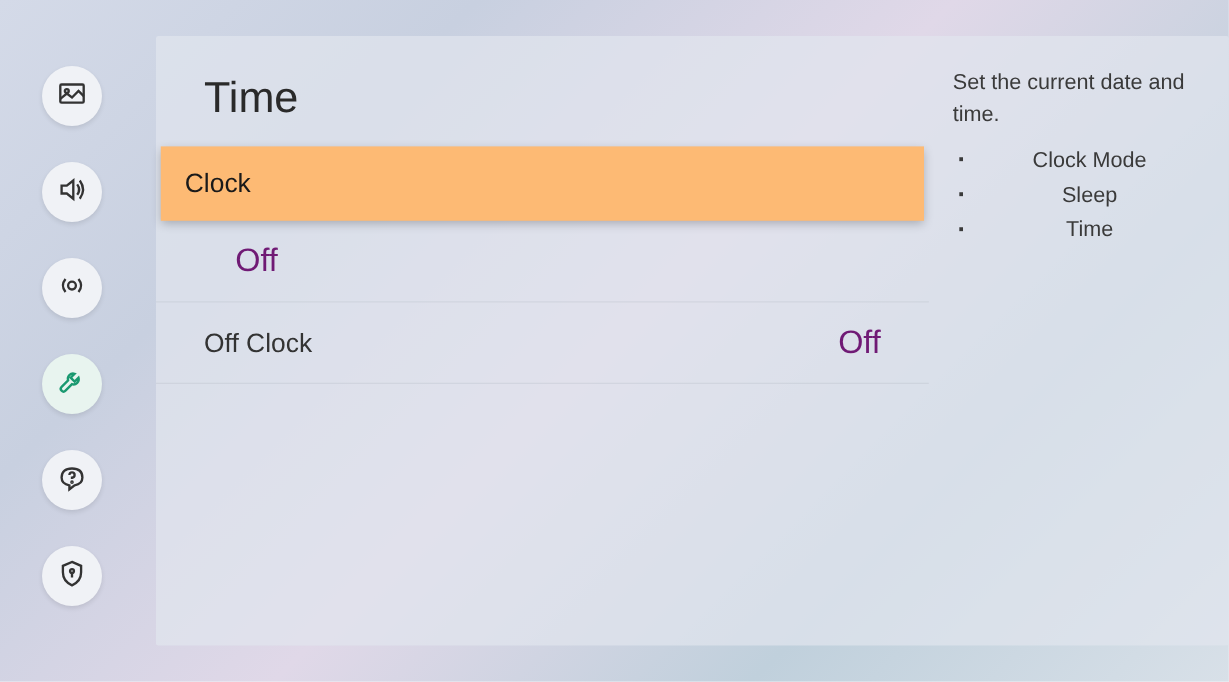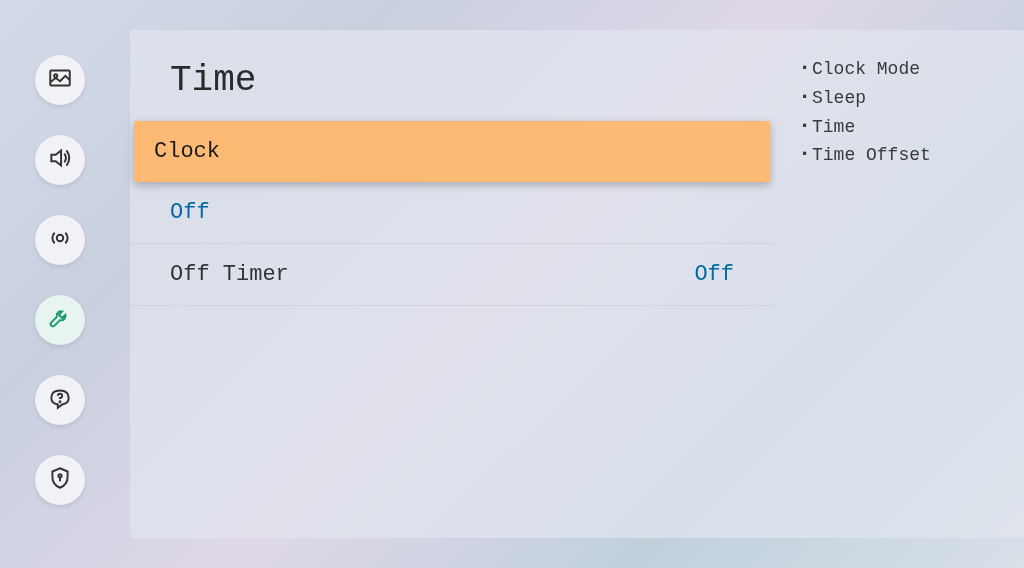--- a/index.html
+++ b/index.html
@@ -44,21 +44,20 @@
     .sidebar-icon svg {
       width: 26px;
       height: 26px;
     }
     .main-panel {
       flex: 1;
       background: rgba(225, 230, 238, 0.7);
       margin: 30px 0 30px 10px;
       border-radius: 2px;
       display: flex;
-      font-family: Liberation Mono, monospace;
     }
     .settings-area {
       flex: 1;
       padding: 30px 0 0 0;
     }
     .page-title {
       font-size: 36px;
       font-weight: 400;
       color: #2a2a2a;
       padding: 0 0 20px 40px;
@@ -78,42 +77,44 @@
       margin: 0 4px;
       padding-left: 20px;
       padding-right: 36px;
       border-bottom: none;
       font-weight: 500;
       color: #1a1a1a;
       position: relative;
       z-index: 2;
     }
     .menu-item .value {
-      color: #0369a1;
-      font-size: 22px;
+      color: #701a75;
+      font-size: 27px;
+      margin-left: 26px;
     }
     .description-panel {
       width: 250px;
       padding: 25px 20px 0 20px;
       color: #3a3a3a;
     }
     .desc-text {
       font-size: 18px;
       line-height: 1.5;
       margin-bottom: 10px;
     }
     .desc-list {
       list-style: none;
       padding-left: 4px;
     }
     .desc-list li {
       font-size: 18px;
       line-height: 1.6;
       position: relative;
       padding-left: 14px;
+      text-align: center;
     }
     .desc-list li::before {
       content: "·";
       position: absolute;
       left: 0;
       font-weight: bold;
       font-size: 22px;
       line-height: 1.3;
     }
   </style>
@@ -183,27 +184,27 @@
       <div class="menu-item selected">
         <span>Clock</span>
         <span class="value"></span>
       </div>
 
       <div class="menu-item">
         <span class="value">Off</span>
       </div>
 
       <div class="menu-item">
-        <span>Off Timer</span>
+        <span>Off Clock</span>
         <span class="value">Off</span>
       </div>
     </div>
 
     <div class="description-panel">
+      <p class="desc-text">Set the current date and time.</p>
       <ul class="desc-list">
         <li>Clock Mode</li>
         <li>Sleep</li>
         <li>Time</li>
-        <li>Time Offset</li>
       </ul>
     </div>
   </div>
 </div>
 
 </body></html>

